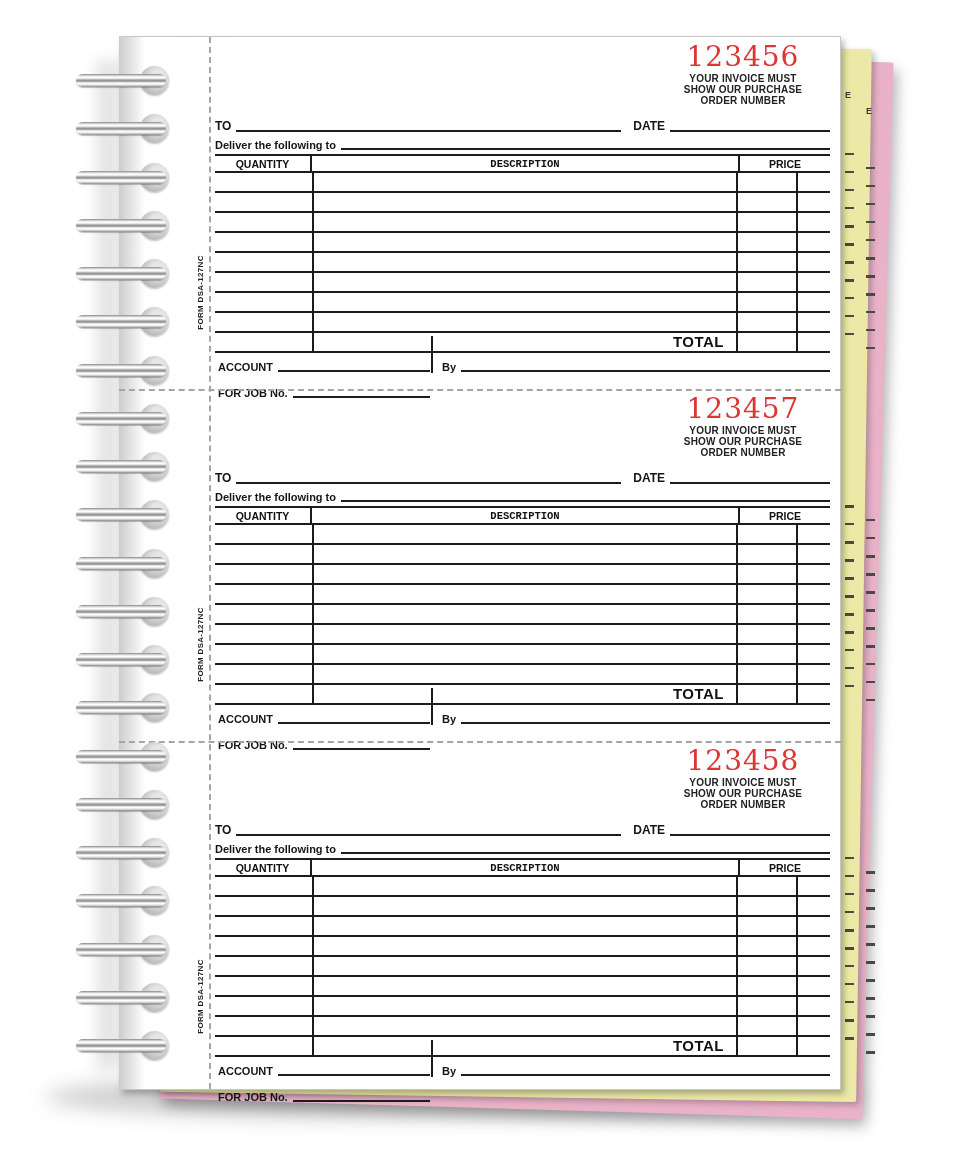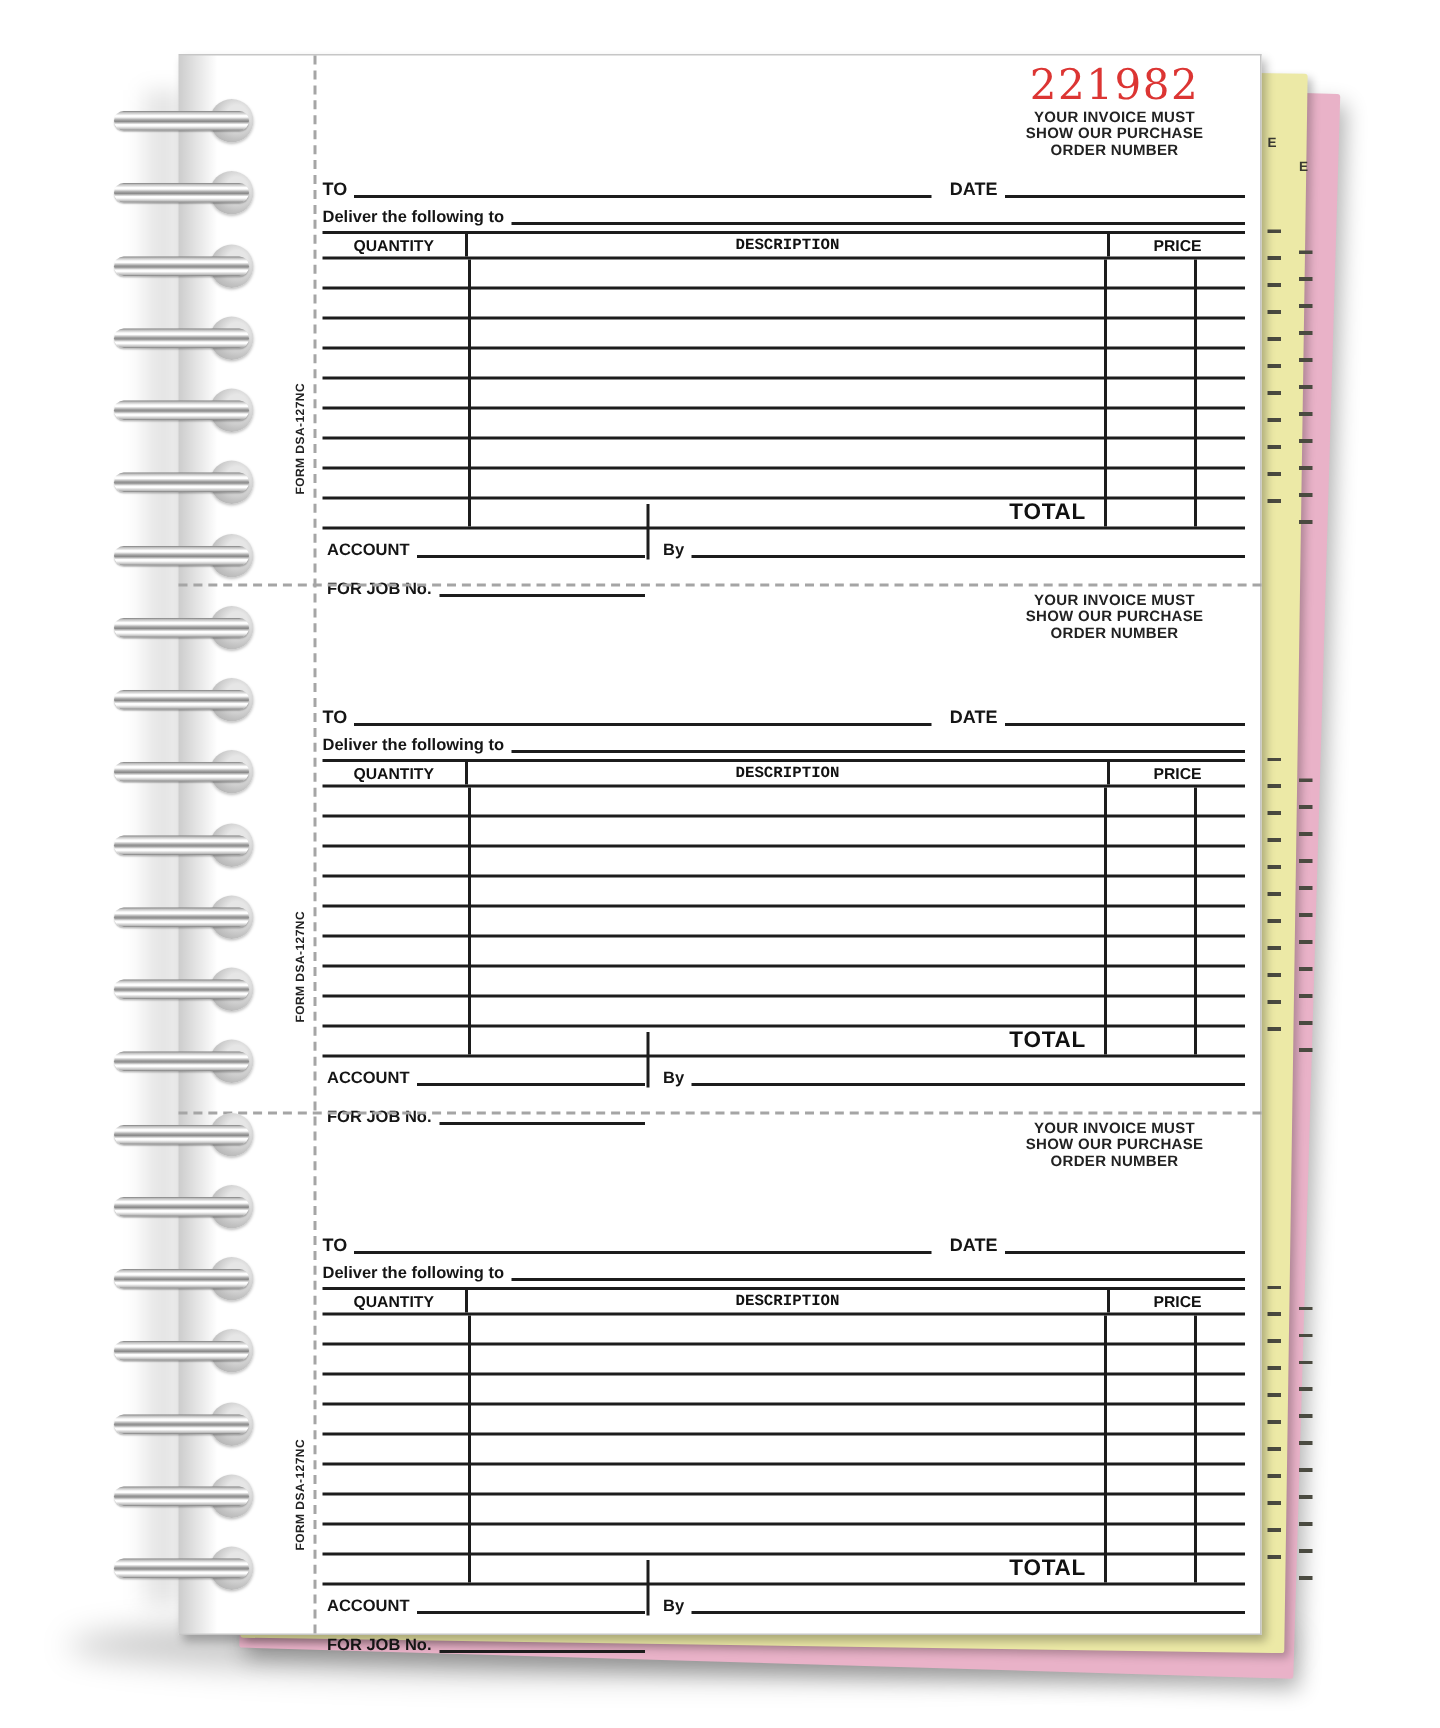--- a/index.html
+++ b/index.html
@@ -106,21 +106,21 @@
   <div class="stub" style="left:866px;top:871px;height:183px"></div>
   <div class="edge-letter" style="left:845px;top:90px">E</div>
   <div class="edge-letter" style="left:866px;top:106px">E</div>
 
   <div class="page">
     <div class="spine-shade"></div>
     <div class="perf-v"></div>
     <div id="forms-host">
   <div class="form" style="top: 0px;">
     <div class="number-block">
-      <div class="form-number">221982</div>
+      <div class="form-number">123456</div>
       <div class="invoice-note">
         <div>YOUR INVOICE MUST</div>
         <div>SHOW OUR PURCHASE</div>
         <div>ORDER NUMBER</div>
       </div>
     </div>
 
     <div class="row-flex to-row">
       <span class="lbl">TO</span>
       <span class="blank"></span>
@@ -171,20 +171,21 @@
     <div class="row-flex by-row">
       <span class="lbl">By</span>
       <span class="blank"></span>
     </div>
 
     <div class="form-code">FORM DSA-127NC</div>
   </div>
 
   <div class="form" style="top: 352px;">
     <div class="number-block">
+      <div class="form-number">123457</div>
       <div class="invoice-note">
         <div>YOUR INVOICE MUST</div>
         <div>SHOW OUR PURCHASE</div>
         <div>ORDER NUMBER</div>
       </div>
     </div>
 
     <div class="row-flex to-row">
       <span class="lbl">TO</span>
       <span class="blank"></span>
@@ -236,20 +237,21 @@
       <span class="lbl">By</span>
       <span class="blank"></span>
     </div>
 
     <div class="form-code">FORM DSA-127NC</div>
   <div class="perf-h"></div>
         </div>
 
   <div class="form" style="top: 704px;">
     <div class="number-block">
+      <div class="form-number">123458</div>
       <div class="invoice-note">
         <div>YOUR INVOICE MUST</div>
         <div>SHOW OUR PURCHASE</div>
         <div>ORDER NUMBER</div>
       </div>
     </div>
 
     <div class="row-flex to-row">
       <span class="lbl">TO</span>
       <span class="blank"></span>

